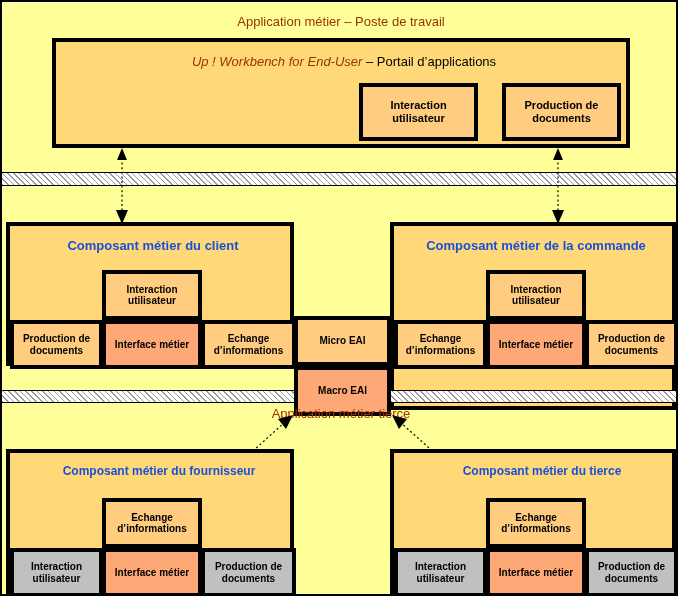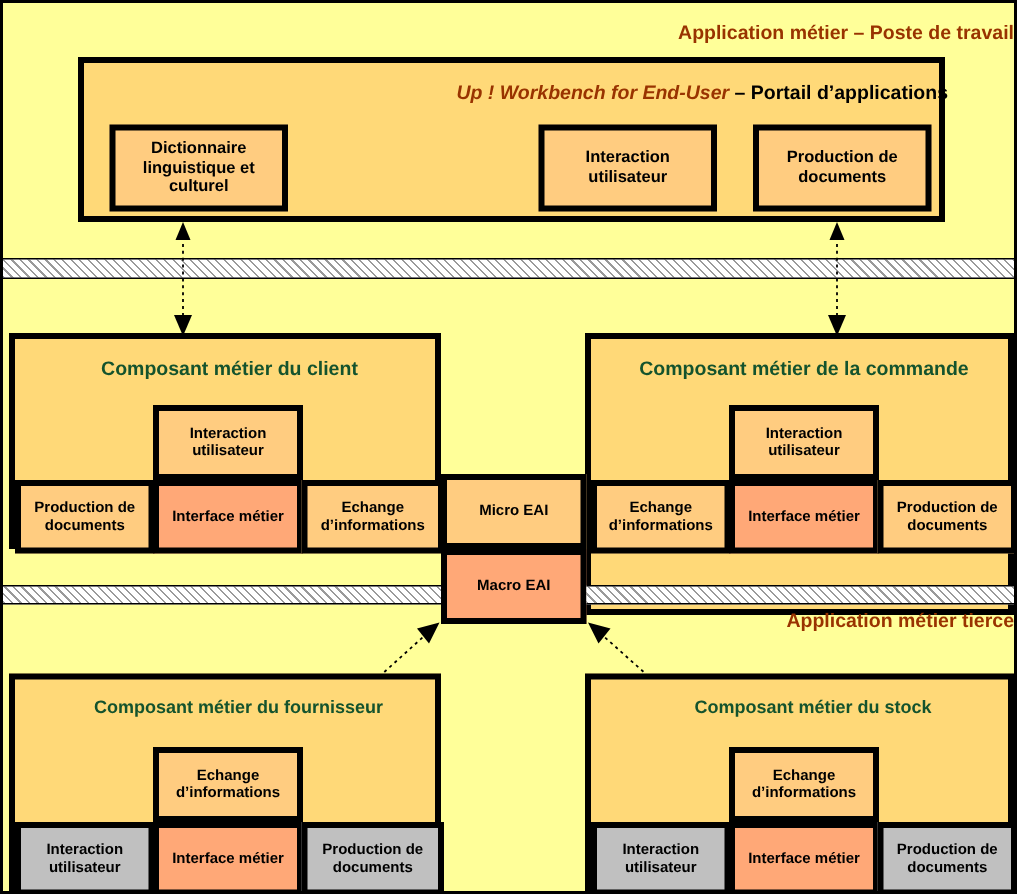--- a/index.html
+++ b/index.html
@@ -34,34 +34,34 @@
   }
   .fill-gold   { background: #ffd978; }
   .fill-orange { background: #ffcc80; }
   .fill-salmon { background: #ffa877; }
   .fill-grey   { background: #c0c0c0; }
 
   
   .title {
     position: absolute;
     box-sizing: border-box;
-    text-align: right;
-    font-weight: bold;
+    text-align: center;
+    font-weight: normal;
     color: #993300;
     white-space: nowrap;
   }
   .title .plain { color: #000000; font-style: normal; }
   .title .emph  { color: #993300; font-style: italic; }
 
   .hdr {
     position: absolute;
     box-sizing: border-box;
     text-align: center;
     font-weight: bold;
-    color: #14532d;
+    color: #1d4ed8;
     white-space: nowrap;
   }
 
   
   .hatch {
     position: absolute;
     box-sizing: border-box;
     border-top: 1px solid #000000;
     border-bottom: 1px solid #000000;
     background-color: #f2f2f2;
@@ -92,21 +92,20 @@
 
 <div id="diagram">
 
   <div class="title t13" style="left:4px; top:12px; width:670px;">Application métier – Poste de travail</div>
 
   <div class="box fill-gold" style="left:50px; top:36px; width:578px; height:110px; display:block;">
     <div class="title t13" style="left:0px; top:13px; width:576px;">
       <span class="emph">Up ! Workbench for End-User</span><span class="plain"> – Portail d’applications</span>
     </div>
 
-    <div class="box fill-orange t11" style="left:17px; top:41px; width:119px; height:58px;">Dictionnaire linguistique et culturel</div>
     <div class="box fill-orange t11" style="left:303px; top:41px; width:119px; height:58px;">Interaction utilisateur</div>
     <div class="box fill-orange t11" style="left:446px; top:41px; width:119px; height:58px;">Production de documents</div>
   </div>
 
   <div class="hatch" style="left:0px; top:170px; width:674px; height:14px;"></div>
 
 
   <svg class="conn" style="left:0px; top:0px; width:678px; height:596px;">
     <line x1="120" y1="156" x2="120" y2="212"></line>
     <polygon points="120,146 115,158 125,158"></polygon>
@@ -158,20 +157,20 @@
 
   <div class="box fill-gold" style="left:4px; top:447px; width:288px; height:145px; display:block;">
     <div class="hdr t12" style="left:0px; top:12px; width:286px;">Composant métier du fournisseur</div>
     <div class="box fill-orange t10" style="left:92px; top:45px; width:100px; height:50px;">Echange d’informations</div>
     <div class="box fill-grey t10" style="left:0px; top:95px; width:93px; height:49px;">Interaction utilisateur</div>
     <div class="box fill-salmon t10" style="left:92px; top:95px; width:100px; height:49px;">Interface métier</div>
     <div class="box fill-grey t10" style="left:191px; top:95px; width:95px; height:49px;">Production de documents</div>
   </div>
 
   <div class="box fill-gold" style="left:388px; top:447px; width:286px; height:145px; display:block;">
-    <div class="hdr t12" style="left:0px; top:12px; width:284px;">Composant métier du stock</div>
+    <div class="hdr t12" style="left:0px; top:12px; width:284px;">Composant métier du tierce</div>
     <div class="box fill-orange t10" style="left:92px; top:45px; width:100px; height:50px;">Echange d’informations</div>
     <div class="box fill-grey t10" style="left:0px; top:95px; width:93px; height:49px;">Interaction utilisateur</div>
     <div class="box fill-salmon t10" style="left:92px; top:95px; width:100px; height:49px;">Interface métier</div>
     <div class="box fill-grey t10" style="left:191px; top:95px; width:93px; height:49px;">Production de documents</div>
   </div>
 
 </div>
 
 </body></html>

